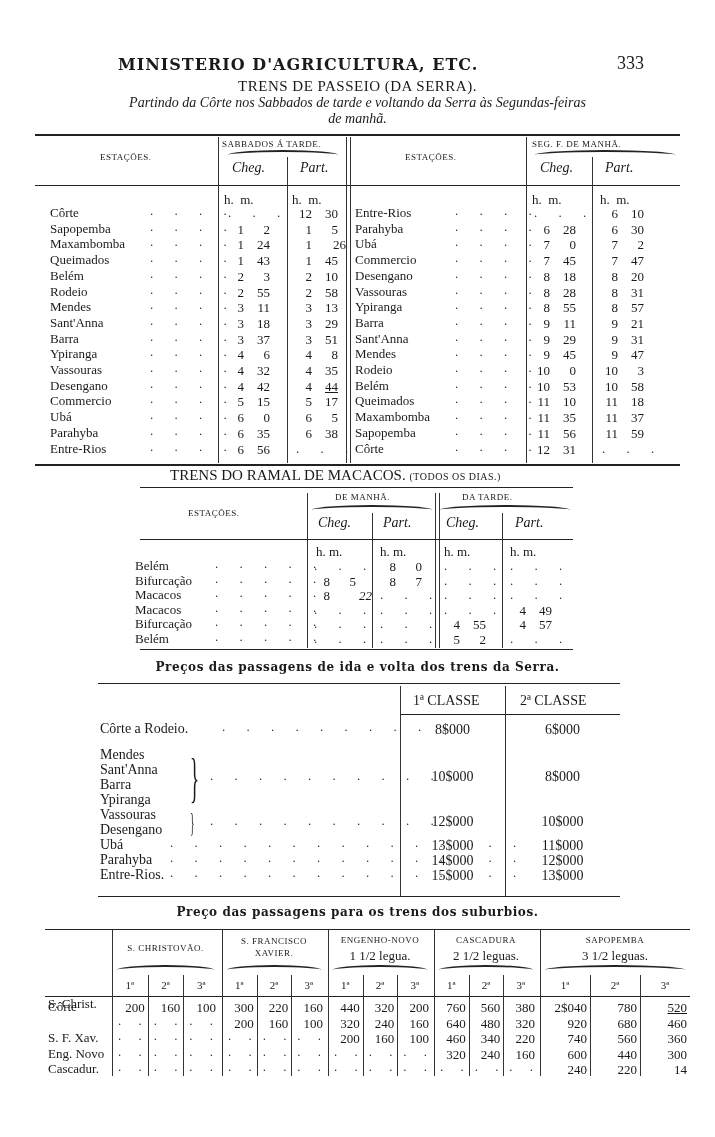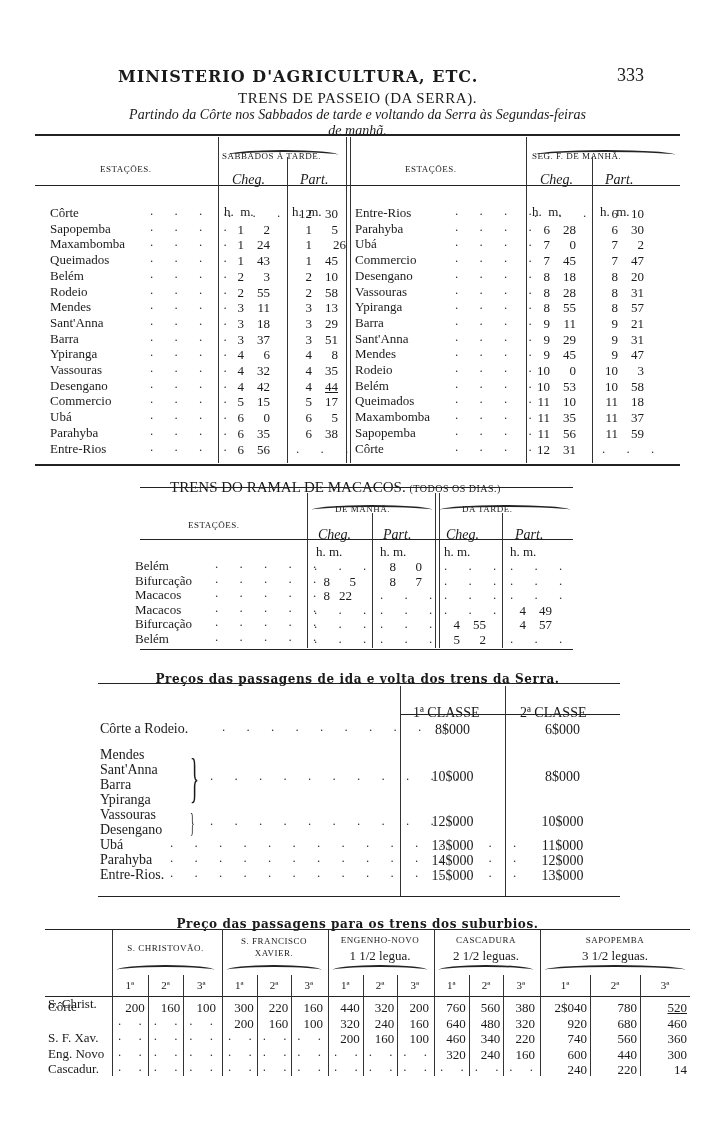--- a/index.html
+++ b/index.html
@@ -1,17 +1,17 @@
 <!DOCTYPE html>
 <html><head>
 <meta charset="utf-8">
 <style>
   html,body{margin:0;padding:0;background:#fff;}
   body{width:715px;height:1137px;position:relative;overflow:hidden;color:#1a1a1a;font-family:"DejaVu Serif",serif;}
-  .abs{position:absolute;margin-top:12px;}
+  .abs{position:absolute;}
   .header{top:55px;left:0;width:715px;}
   .hdr-title{position:absolute;left:118px;top:0;font-family:"DejaVu Serif",serif;font-weight:bold;font-size:16px;letter-spacing:1px;}
   .hdr-page{position:absolute;left:617px;top:-2px;font-size:18px;font-family:"Liberation Serif",serif;}
   .sub1{top:78px;left:0;width:715px;text-align:center;font-family:"Liberation Serif",serif;font-size:15px;letter-spacing:.5px;}
   .sub2{top:95px;left:0;width:715px;text-align:center;font-family:"Liberation Serif",serif;font-style:italic;font-size:14px;}
   .sub3{top:111px;left:0;width:715px;text-align:center;font-family:"Liberation Serif",serif;font-style:italic;font-size:14px;}
   .rule{position:absolute;background:#222;}
   .vrule{position:absolute;width:1px;background:#333;}
   .dvrule{position:absolute;width:3px;border-left:1px solid #333;border-right:1px solid #333;}
   .smallcap{font-family:"Liberation Serif",serif;font-size:9px;letter-spacing:.5px;}
@@ -356,21 +356,21 @@
         <div class="num" style="left:334px;top:573.6px;width:22px;">5</div>
         <div class="num" style="left:378px;top:573.6px;width:18px;">8</div>
         <div class="num" style="left:400px;top:573.6px;width:22px;">7</div>
         <div class="row dots" style="left:444px;top:573.6px;">. . .</div>
         <div class="row dots" style="left:510px;top:573.6px;">. . .</div>
       </div>
       <div class="" style="">
         <div class="row" style="left:135px;top:588.2px;">Macacos</div>
         <div class="row dots" style="left:215px;top:586.2px;">. . . . .</div>
         <div class="num" style="left:312px;top:588.2px;width:18px;">8</div>
-        <div class="num" style="left:330px;top:588.2px;width:22px;">22</div>
+        <div class="num" style="left:350px;top:588.2px;width:22px;font-style:italic;">22</div>
         <div class="row dots" style="left:380px;top:588.2px;">. . .</div>
         <div class="row dots" style="left:444px;top:588.2px;">. . .</div>
         <div class="row dots" style="left:510px;top:588.2px;">. . .</div>
       </div>
       <div class="" style="">
         <div class="row" style="left:135px;top:602.8px;">Macacos</div>
         <div class="row dots" style="left:215px;top:600.8px;">. . . . .</div>
         <div class="row dots" style="left:314px;top:602.8px;">. . .</div>
         <div class="row dots" style="left:380px;top:602.8px;">. . .</div>
         <div class="row dots" style="left:444px;top:602.8px;">. . .</div>

